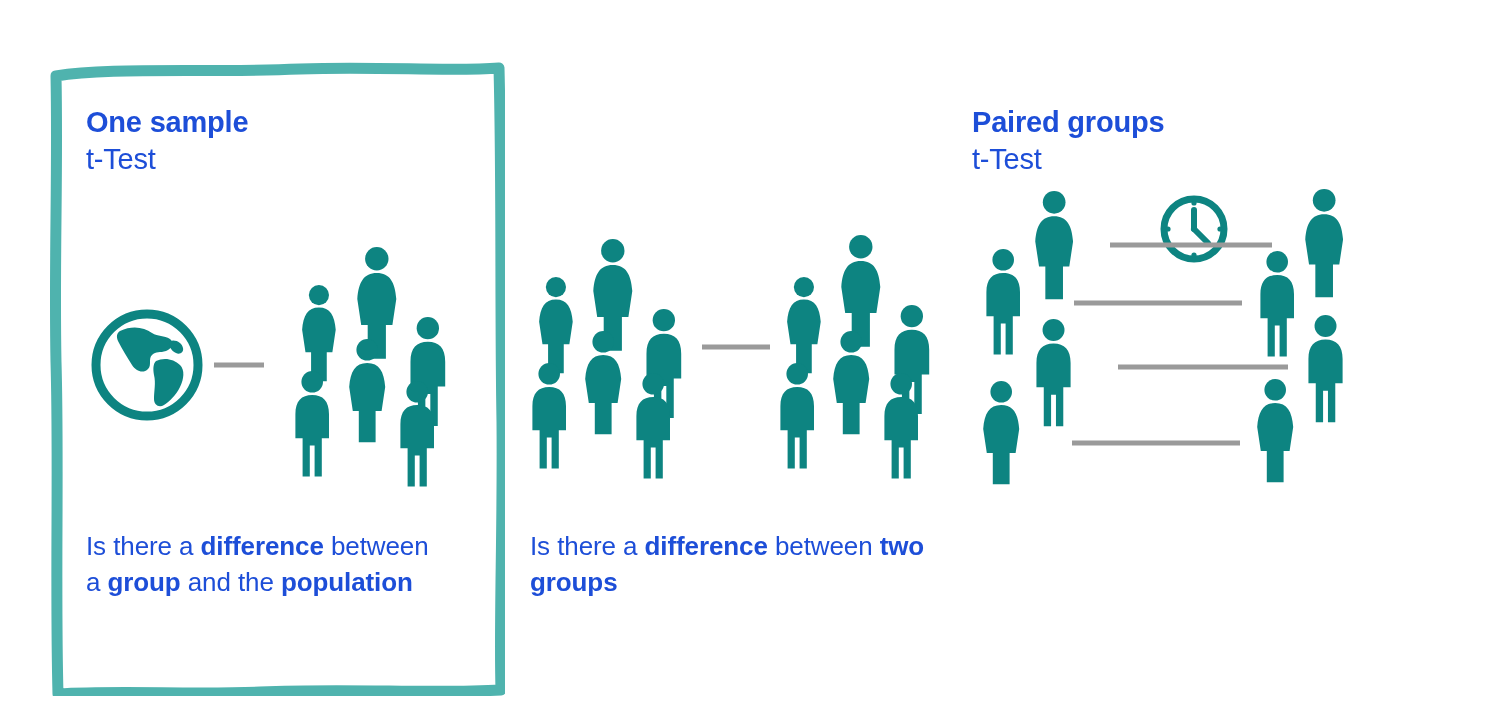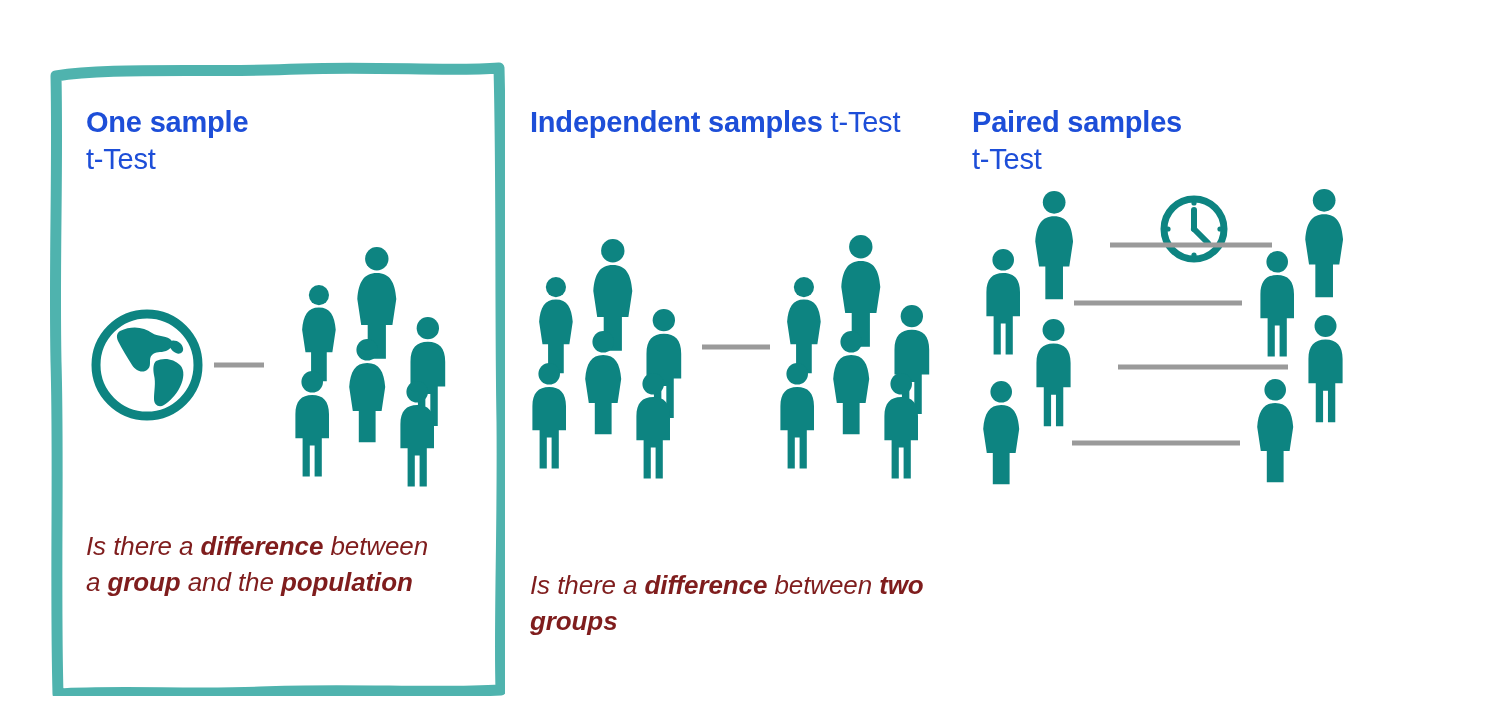--- a/index.html
+++ b/index.html
@@ -34,31 +34,30 @@
     font-size:29px;
     line-height:37px;
     letter-spacing:-0.2px;
     font-weight:400;
   }
   .heading b{font-weight:700;}
 
   .caption{
     position:absolute;
     top:528px;
-    color:#7f1d1d;
+    color:#1d4ed8;
     font-size:26px;
     line-height:36px;
     letter-spacing:-0.1px;
     font-weight:400;
-    font-style:italic;
   }
   .caption b{font-weight:700;}
 
   #col-one .caption{width:360px;}
-  #col-ind .caption{width:400px;margin-top:39px;}
+  #col-ind .caption{width:400px;}
   #col-pair .caption{width:440px;}
 
   
   .figure{position:absolute;top:185px;left:0;height:330px;width:100%;}
   .figure svg{display:block;overflow:visible;}
 
   .ppl{fill:#0d8481;}
   .globe-stroke{fill:none;stroke:#0d8481;stroke-width:9;}
   .globe-land{fill:#0d8481;}
   .connector{stroke:#9a9a9a;stroke-width:5;stroke-linecap:butt;}
@@ -138,24 +137,20 @@
       </svg>
     </div>
 
     <div class="caption">
       <span><span>Is there a </span><b>difference</b><span> between a </span><b>group</b><span> and the </span><b>population</b></span>
     </div>
   </div>
 
   <div class="col" id="col-ind">
 
-    <div class="heading">
-      <b>Independent samples</b>
-      <span>t-Test</span>
-    </div>
 
     <div class="figure">
       <svg width="430" height="300" viewBox="0 0 430 300">
         <g class="ppl">
           <g transform="translate(8,92) scale(1.12)">
               <circle cx="16" cy="9" r="9"></circle>
               <path d="M16,20 C6,20 2,27 1,40 L4,60 L9,60 L9,86 L23,86 L23,60 L28,60 L31,40 C30,27 26,20 16,20 Z"></path>
             </g>
           <g transform="translate(62,54) scale(1.3)">
               <circle cx="16" cy="9" r="9"></circle>
@@ -211,21 +206,21 @@
     </div>
 
     <div class="caption">
       <span><span>Is there a </span><b>difference</b><span> between </span><b>two groups</b></span>
     </div>
   </div>
 
   <div class="col" id="col-pair">
 
     <div class="heading">
-      <b>Paired samples</b><br>
+      <b>Paired groups</b><br>
       <span>t-Test</span>
     </div>
 
     <div class="figure">
       <svg width="510" height="320" viewBox="0 0 510 320">
 
         <g transform="translate(186,8)">
           <circle class="clock-ring" cx="36" cy="36" r="30"></circle>
           <path class="clock-hand" d="M36,36 L36,17"></path>
           <path class="clock-hand" d="M36,36 L50,50"></path>

